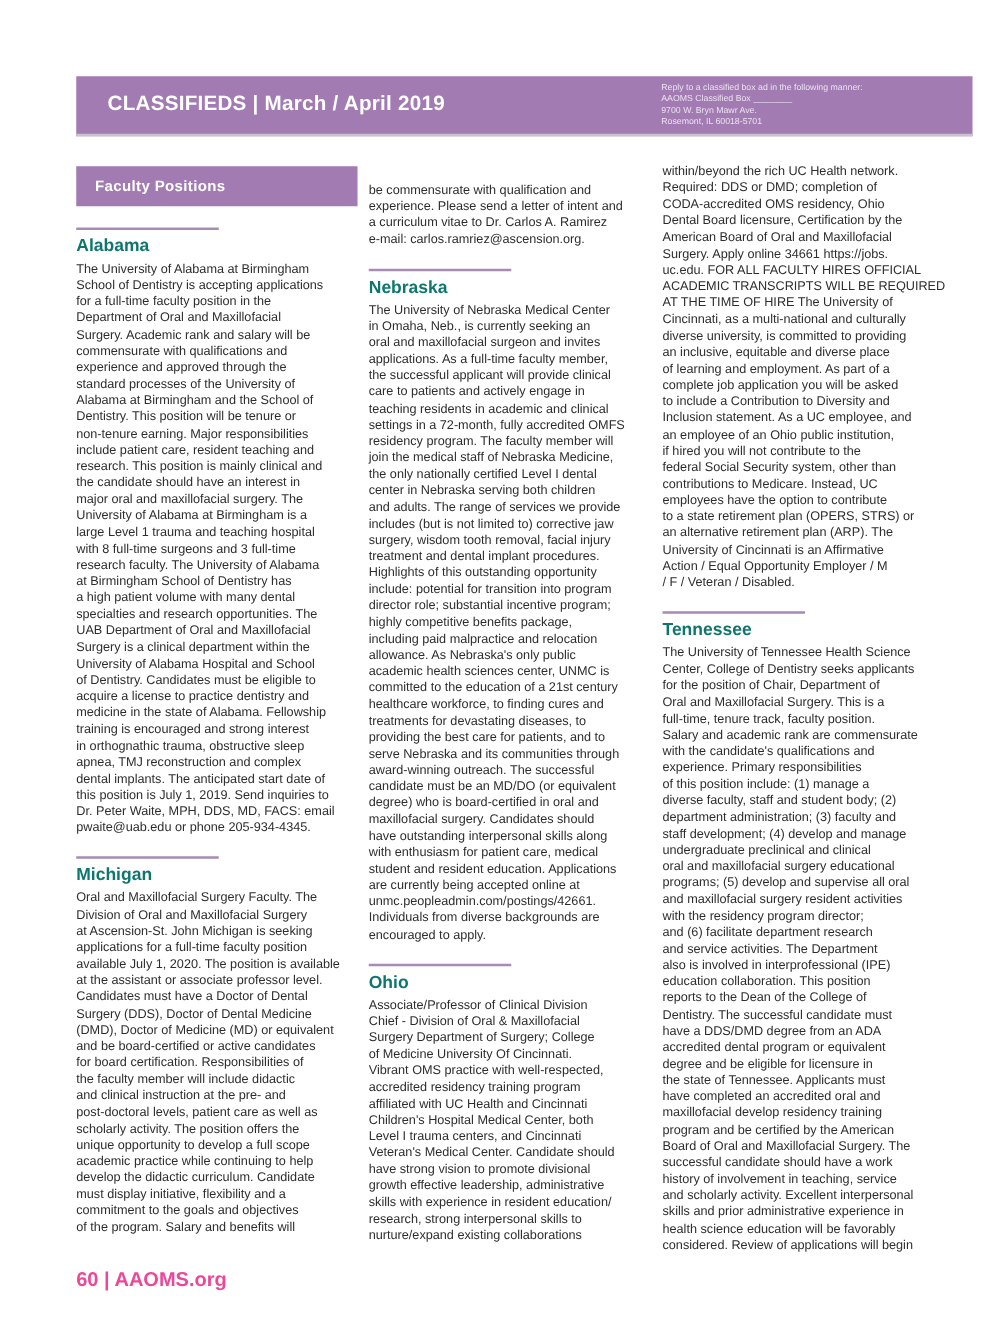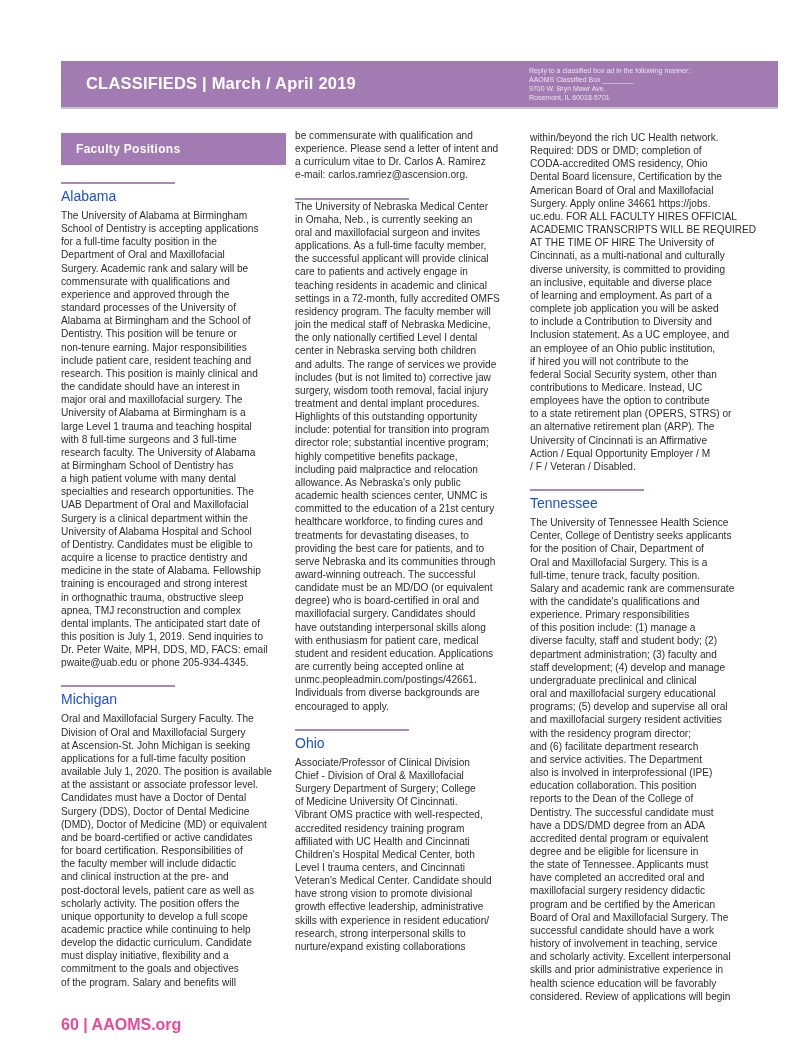--- a/index.html
+++ b/index.html
@@ -35,21 +35,21 @@
     .faculty-banner {
       background: #a27bb2; color: #ffffff; font-weight: bold;
       font-size: 12px; letter-spacing: 0.3px;
       height: 32px; line-height: 32px; padding-left: 15px;
       width: 210px; margin-top: 5px;
     }
     .section-rule {
       width: 114px; height: 2px; background: #a88bb5; margin-top: 14px;
     }
     .section-title {
-      color: #1d4ed8; font-weight: normal; font-size: 14px; line-height: 18px;
+      color: #0f766e; font-weight: bold; font-size: 14px; line-height: 18px;
       margin-top: 3px; margin-bottom: 4px;
     }
     .para p { margin: 0; white-space: nowrap; }
 
     .footer {
       position: absolute; left: 61px; top: 1016px;
       color: #ec4899; font-weight: bold; font-size: 16px; white-space: nowrap;
     }
   </style>
 </head>
@@ -127,27 +127,28 @@
       <p>unique opportunity to develop a full scope</p>
       <p>academic practice while continuing to help</p>
       <p>develop the didactic curriculum. Candidate</p>
       <p>must display initiative, flexibility and a</p>
       <p>commitment to the goals and objectives</p>
       <p>of the program. Salary and benefits will</p>
     </div>
 </div>
 
 <div class="col col2">
-  <div class="para" style="margin-top:1px;">
+  <div class="para" style="margin-top:18px;">
       <p>be commensurate with qualification and</p>
       <p>experience. Please send a letter of intent and</p>
       <p>a curriculum vitae to Dr. Carlos A. Ramirez</p>
       <p>e-mail: carlos.ramriez@ascension.org.</p>
     </div>
   <div class="section-rule" style="margin-top:16px;"></div>
+  <div class="section-title">Nebraska</div>
   <div class="para">
       <p>The University of Nebraska Medical Center</p>
       <p>in Omaha, Neb., is currently seeking an</p>
       <p>oral and maxillofacial surgeon and invites</p>
       <p>applications. As a full-time faculty member,</p>
       <p>the successful applicant will provide clinical</p>
       <p>care to patients and actively engage in</p>
       <p>teaching residents in academic and clinical</p>
       <p>settings in a 72-month, fully accredited OMFS</p>
       <p>residency program. The faculty member will</p>
@@ -256,21 +257,21 @@
       <p>and service activities. The Department</p>
       <p>also is involved in interprofessional (IPE)</p>
       <p>education collaboration. This position</p>
       <p>reports to the Dean of the College of</p>
       <p>Dentistry. The successful candidate must</p>
       <p>have a DDS/DMD degree from an ADA</p>
       <p>accredited dental program or equivalent</p>
       <p>degree and be eligible for licensure in</p>
       <p>the state of Tennessee. Applicants must</p>
       <p>have completed an accredited oral and</p>
-      <p>maxillofacial surgery residency didactic</p>
+      <p>maxillofacial develop residency training</p>
       <p>program and be certified by the American</p>
       <p>Board of Oral and Maxillofacial Surgery. The</p>
       <p>successful candidate should have a work</p>
       <p>history of involvement in teaching, service</p>
       <p>and scholarly activity. Excellent interpersonal</p>
       <p>skills and prior administrative experience in</p>
       <p>health science education will be favorably</p>
       <p>considered. Review of applications will begin</p>
     </div>
 </div>

